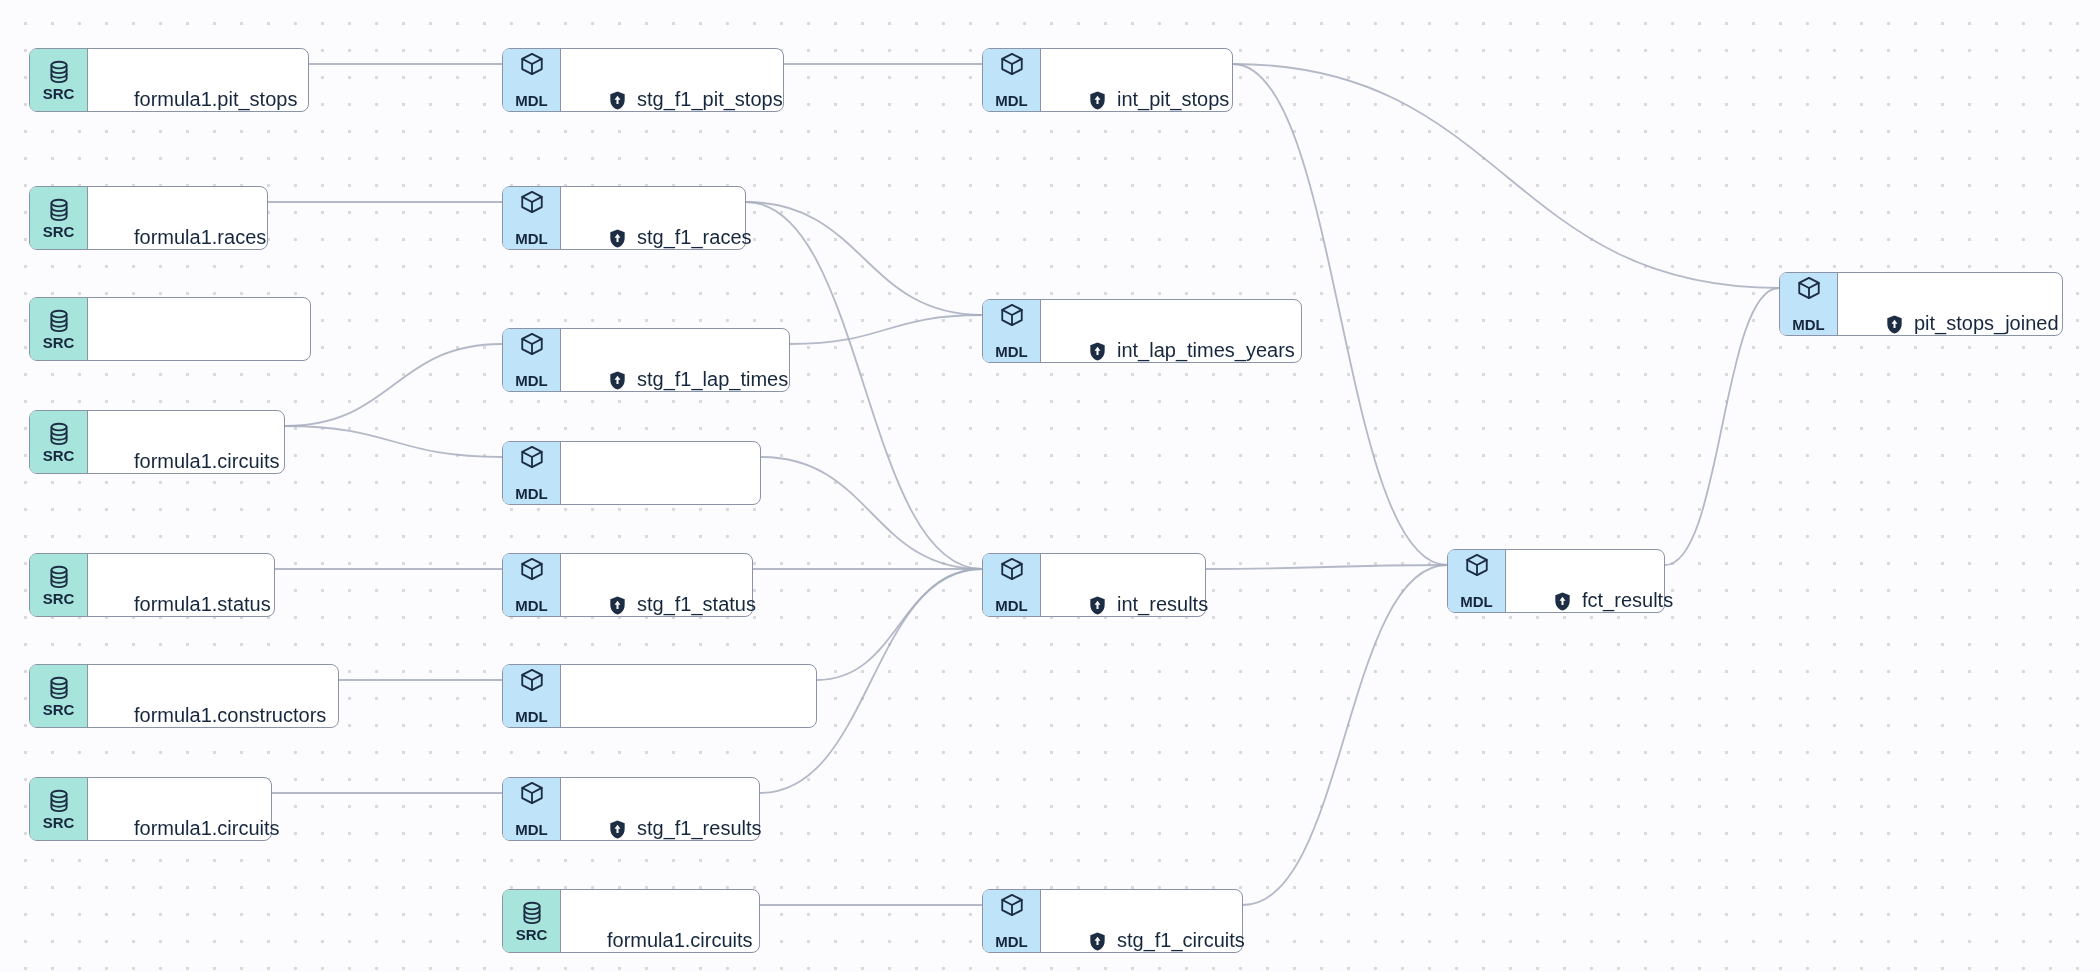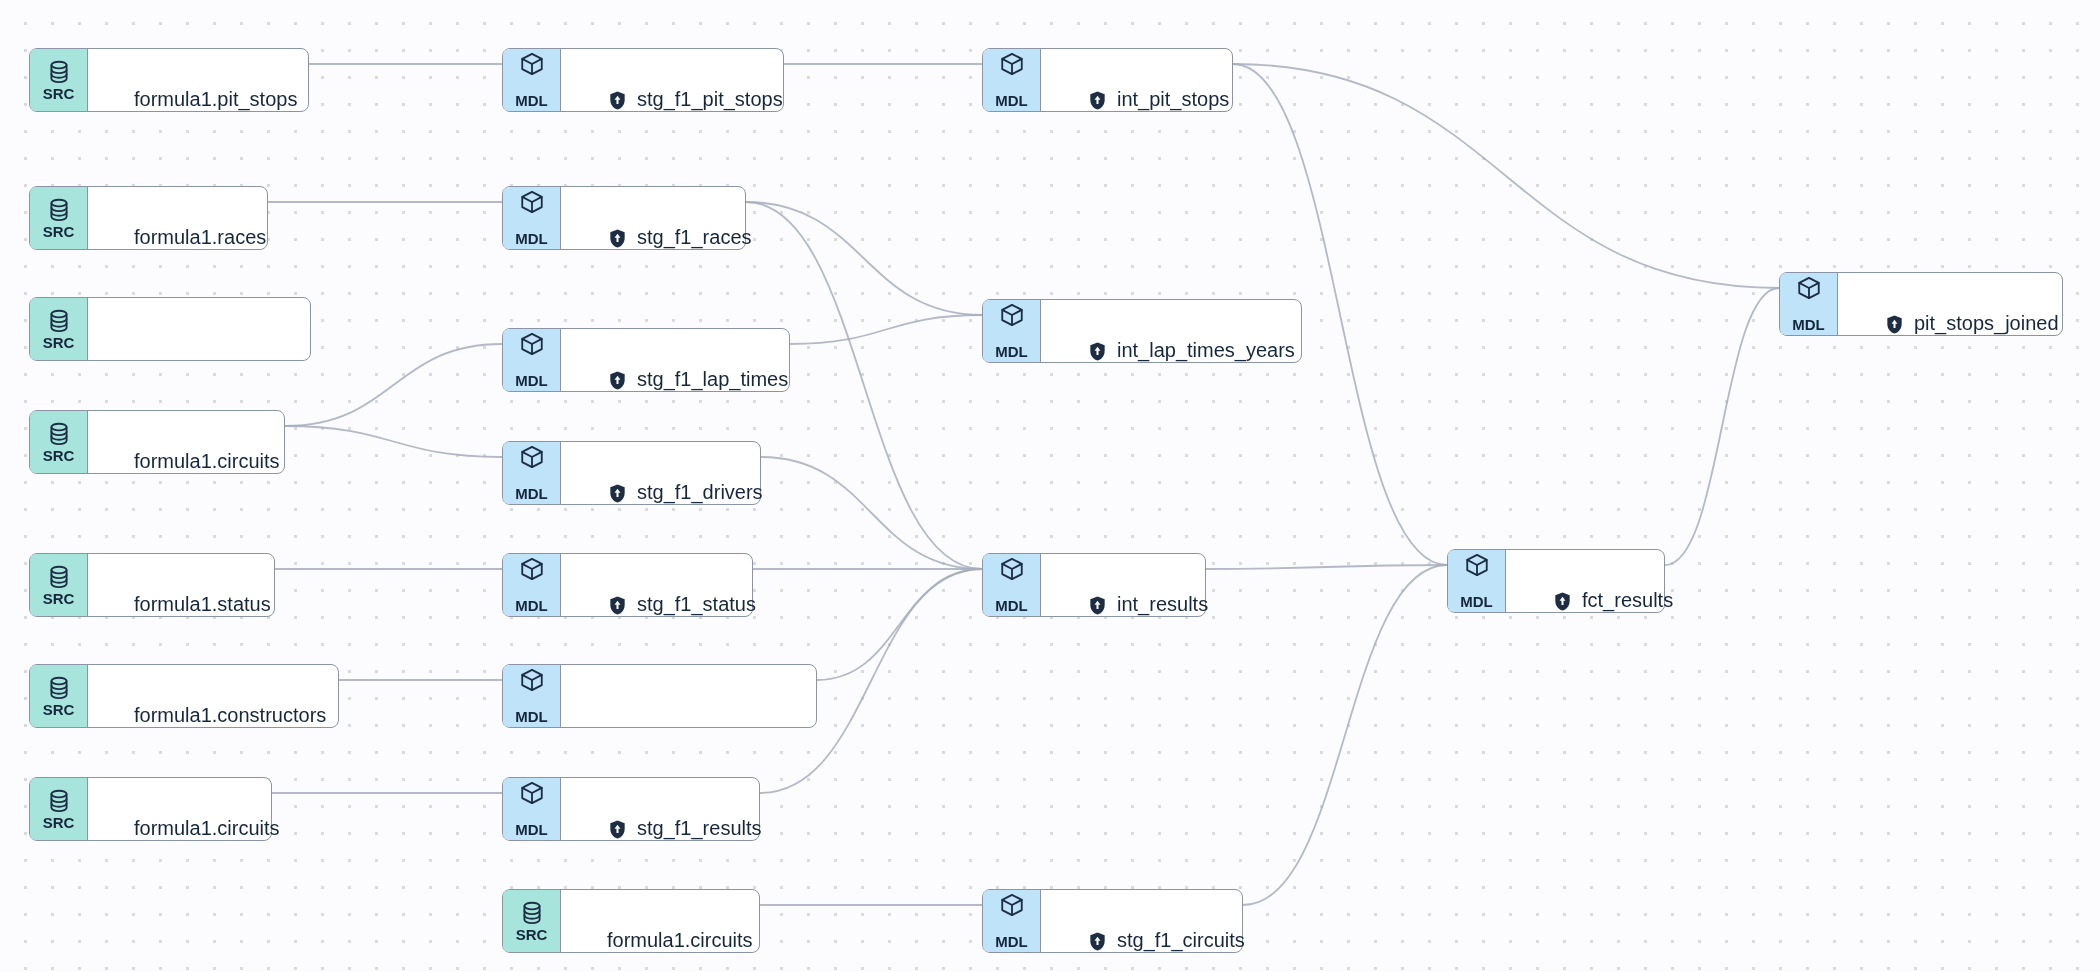--- a/index.html
+++ b/index.html
@@ -278,29 +278,20 @@
     <div class="badge mdl">
       <span class="badge-icon">
             <svg viewBox="0 0 24 24" fill="none" stroke="#1d2d44" stroke-width="1.7" stroke-linejoin="round" stroke-linecap="round">
     <path d="M12 2.6 L21 7.3 V16.7 L12 21.4 L3 16.7 V7.3 Z"></path>
     <path d="M3 7.3 L12 12 L21 7.3"></path>
     <path d="M12 12 V21.4"></path>
   </svg>
           </span>
       <span class="badge-text">MDL</span>
     </div>
-    <div class="label">
-      <span class="shield">
-        <svg viewBox="0 0 24 24">
-          <path d="M12 1.8 L20.2 4.9 V11 C20.2 16.6 16.9 20.7 12 22.4 C7.1 20.7 3.8 16.6 3.8 11 V4.9 Z" fill="#1d2d44"></path>
-          <path d="M12 6.6 L15.4 11 H13.15 V16 H10.85 V11 H8.6 Z" fill="#ffffff"></path>
-        </svg>
-      </span>
-      <span class="label-text">stg_f1_drivers</span>
-    </div>
   </div>
       <div class="node" style="left: 29px; top: 537px; width: 246px; height: 64px;">
     <div class="badge src">
       <span class="badge-icon">
             <svg viewBox="0 0 24 24" fill="none" stroke="#1d2d44" stroke-width="1.7" stroke-linecap="round">
     <ellipse cx="12" cy="5.6" rx="7" ry="3.1"></ellipse>
     <path d="M5 5.6 V18.2 C5 19.9 8.1 21.3 12 21.3 C15.9 21.3 19 19.9 19 18.2 V5.6"></path>
     <path d="M5 10 C5 11.7 8.1 13.1 12 13.1 C15.9 13.1 19 11.7 19 10"></path>
     <path d="M5 14.2 C5 15.9 8.1 17.3 12 17.3 C15.9 17.3 19 15.9 19 14.2"></path>
   </svg>

